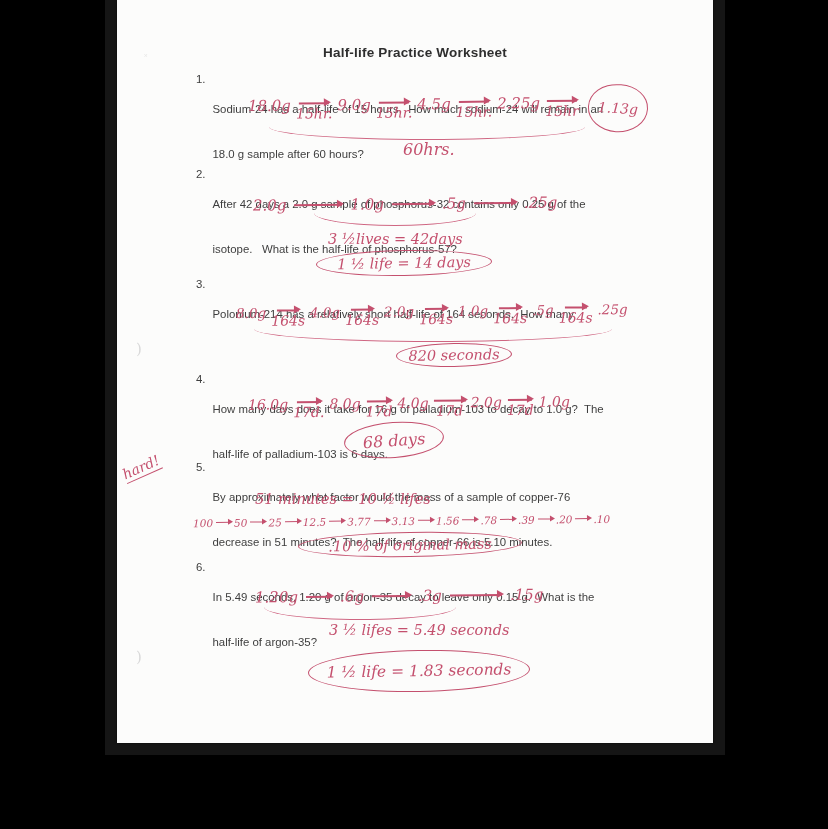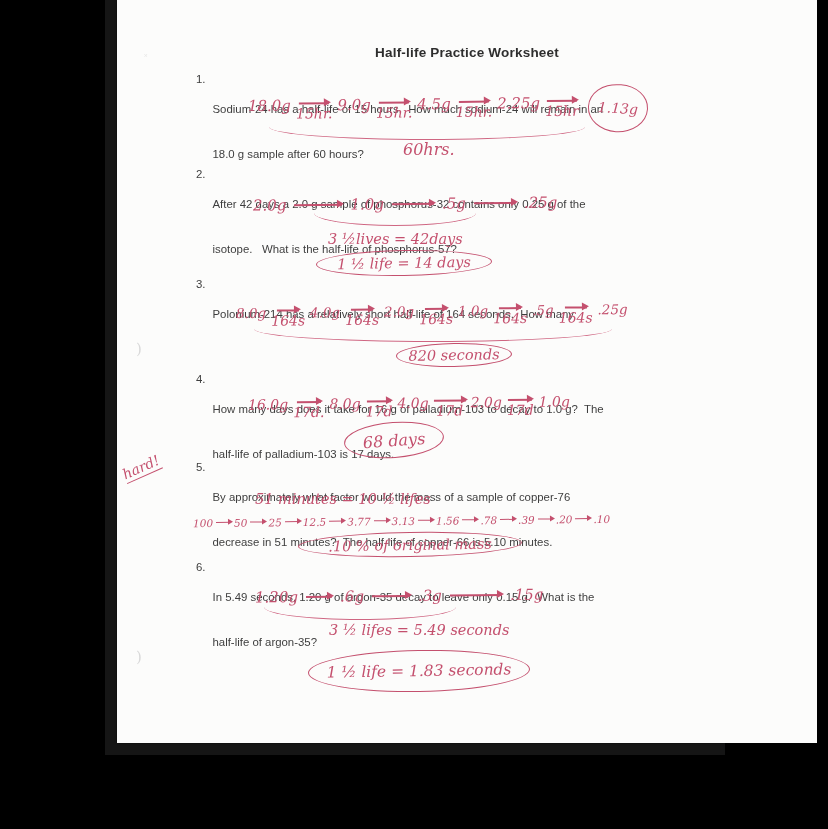--- a/index.html
+++ b/index.html
@@ -5,21 +5,21 @@
   :root{
     --ink:#c4506e;
     --ink-light:#cf6682;
     --paper:#fcfcfb;
     --print:#3e3e3e;
   }
   *{margin:0;padding:0;box-sizing:border-box;}
   html,body{width:828px;height:829px;background:#000;overflow:hidden;
     font-family:"Liberation Sans",sans-serif;}
   .scan-frame{position:absolute;left:105px;top:0;width:620px;height:755px;background:#151515;}
-  .page{position:absolute;left:12px;top:0;width:700px;height:743px;background:var(--paper);
+  .page{position:absolute;left:12px;top:0;width:596px;height:743px;background:var(--paper);
     box-shadow:0 0 2px rgba(0,0,0,.6);}
   .title{position:absolute;top:45px;left:0;width:100%;text-align:center;
     font-size:13.5px;font-weight:bold;color:#2e2e2e;letter-spacing:.2px;}
   .q{position:absolute;left:79px;display:flex;gap:7px;width:470px;}
   .qnum{font-size:11.4px;color:var(--print);line-height:15px;}
   .qtext{font-size:11.4px;color:var(--print);line-height:15px;white-space:pre-wrap;}
   
   .hw{font-family:"DejaVu Serif",serif;font-style:italic;color:var(--ink);}
   .row{position:absolute;display:flex;align-items:flex-start;transform:rotate(-.6deg);}
   .val{font-size:15px;line-height:20px;white-space:nowrap;}
@@ -153,21 +153,21 @@
     </div>
     <div class="arc" style="left:137px;top:329px;width:358px;"></div>
     <div class="oval" style="left:279px;top:343px;width:116px;height:24px;">
       <span class="note-in hw">820 seconds</span>
     </div>
 
     <div class="q" style="top:372px">
       <span class="qnum">4.</span>
       <div class="qtext">
         <div>How many days does it take for 16 g of palladium-103 to decay to 1.0 g?  The</div>
-        <div>half-life of palladium-103 is 17 days.</div>
+        <div>half-life of palladium-103 is 6 days.</div>
       </div>
     </div>
     <div class="row hw" style="left:131px;top:393px;">
       <span class="val" style="font-size:14px">16.0g</span>
       <span class="astack">
           <span class="arr" style="width:24px"></span>
           <span class="alabel">17d.</span>
         </span>
       <span class="val" style="font-size:14px">8.0g</span>
       <span class="astack">

